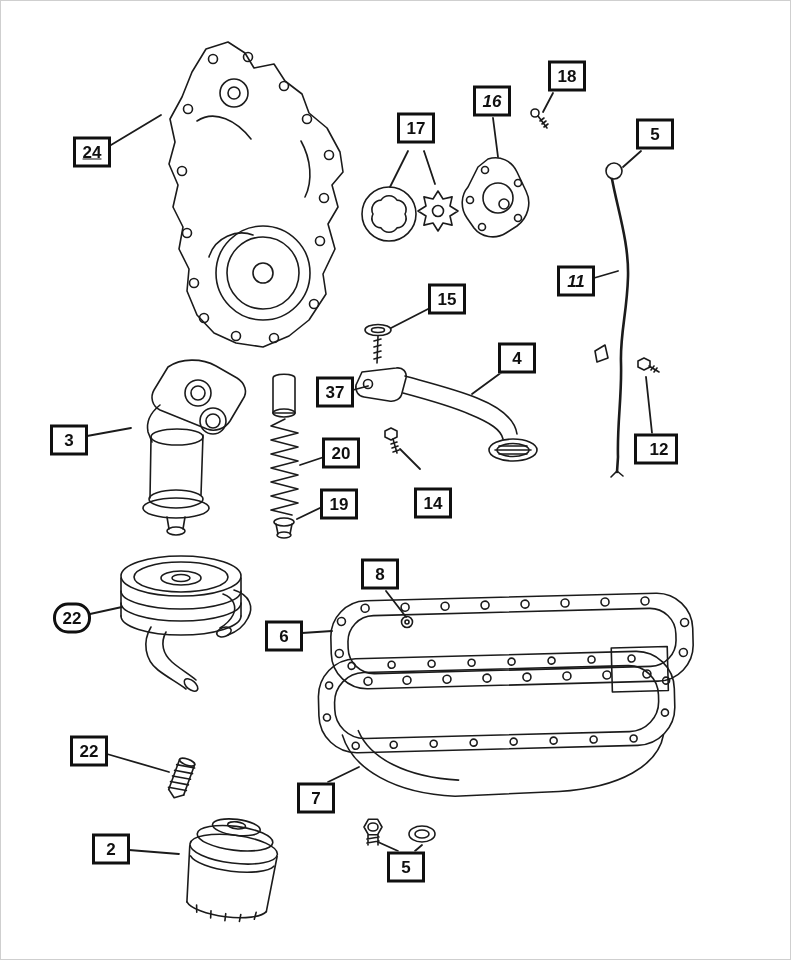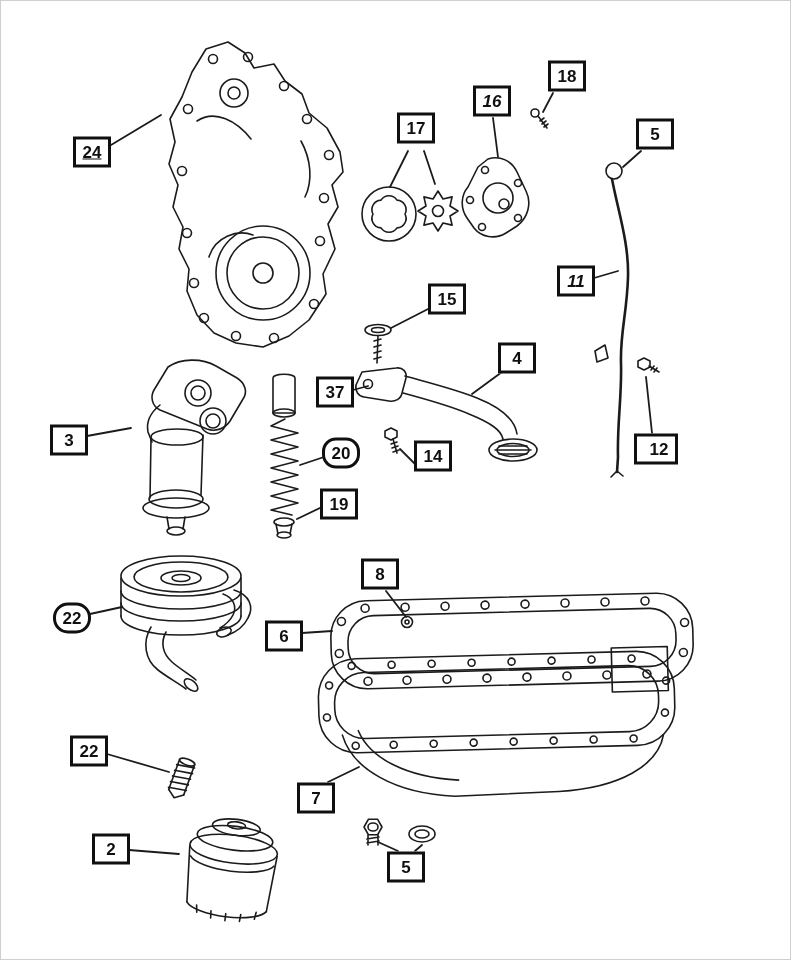--- a/index.html
+++ b/index.html
@@ -277,22 +277,22 @@
       <div class="callout" style="left: 91px; top: 151px; border-color: rgb(16, 16, 16); text-decoration: underline;">24</div>
       <div class="callout" style="left: 415px; top: 127px; border-color: rgb(16, 16, 16);">17</div>
       <div class="callout" style="left: 491px; top: 100px; border-color: rgb(16, 16, 16); font-style: italic;">16</div>
       <div class="callout" style="left: 566px; top: 75px; border-color: rgb(16, 16, 16);">18</div>
       <div class="callout" style="left: 654px; top: 133px; border-color: rgb(16, 16, 16);">5</div>
       <div class="callout" style="left: 575px; top: 280px; border-color: rgb(16, 16, 16); font-style: italic;">11</div>
       <div class="callout" style="left: 446px; top: 298px; border-color: rgb(16, 16, 16); text-align: center;">15</div>
       <div class="callout" style="left: 516px; top: 357px; border-color: rgb(16, 16, 16);">4</div>
       <div class="callout" style="left: 334px; top: 391px; border-color: rgb(16, 16, 16);">37</div>
       <div class="callout" style="left: 68px; top: 439px; border-color: rgb(16, 16, 16);">3</div>
-      <div class="callout" style="left: 340px; top: 452px; border-color: rgb(16, 16, 16); border-radius: 14px;">20</div>
-      <div class="callout" style="left: 432px; top: 455px; border-color: rgb(16, 16, 16);">14</div>
+      <div class="callout" style="left: 340px; top: 452px; border-color: rgb(16, 16, 16);">20</div>
+      <div class="callout" style="left: 432px; top: 502px; border-color: rgb(16, 16, 16);">14</div>
       <div class="callout" style="left: 338px; top: 503px; border-color: rgb(16, 16, 16);">19</div>
       <div class="callout" style="left: 655px; top: 448px; border-color: rgb(16, 16, 16); padding-left: 12px;">12</div>
       <div class="callout" style="left: 71px; top: 617px; border-color: rgb(16, 16, 16); border-radius: 15px;">22</div>
       <div class="callout" style="left: 379px; top: 573px; border-color: rgb(16, 16, 16);">8</div>
       <div class="callout" style="left: 283px; top: 635px; border-color: rgb(16, 16, 16);">6</div>
       <div class="callout" style="left: 315px; top: 797px; border-color: rgb(16, 16, 16);">7</div>
       <div class="callout" style="left: 88px; top: 750px; border-color: rgb(16, 16, 16);">22</div>
       <div class="callout" style="left: 110px; top: 848px; border-color: rgb(16, 16, 16);">2</div>
       <div class="callout" style="left: 405px; top: 866px; border-color: rgb(16, 16, 16);">5</div>
     </div>

